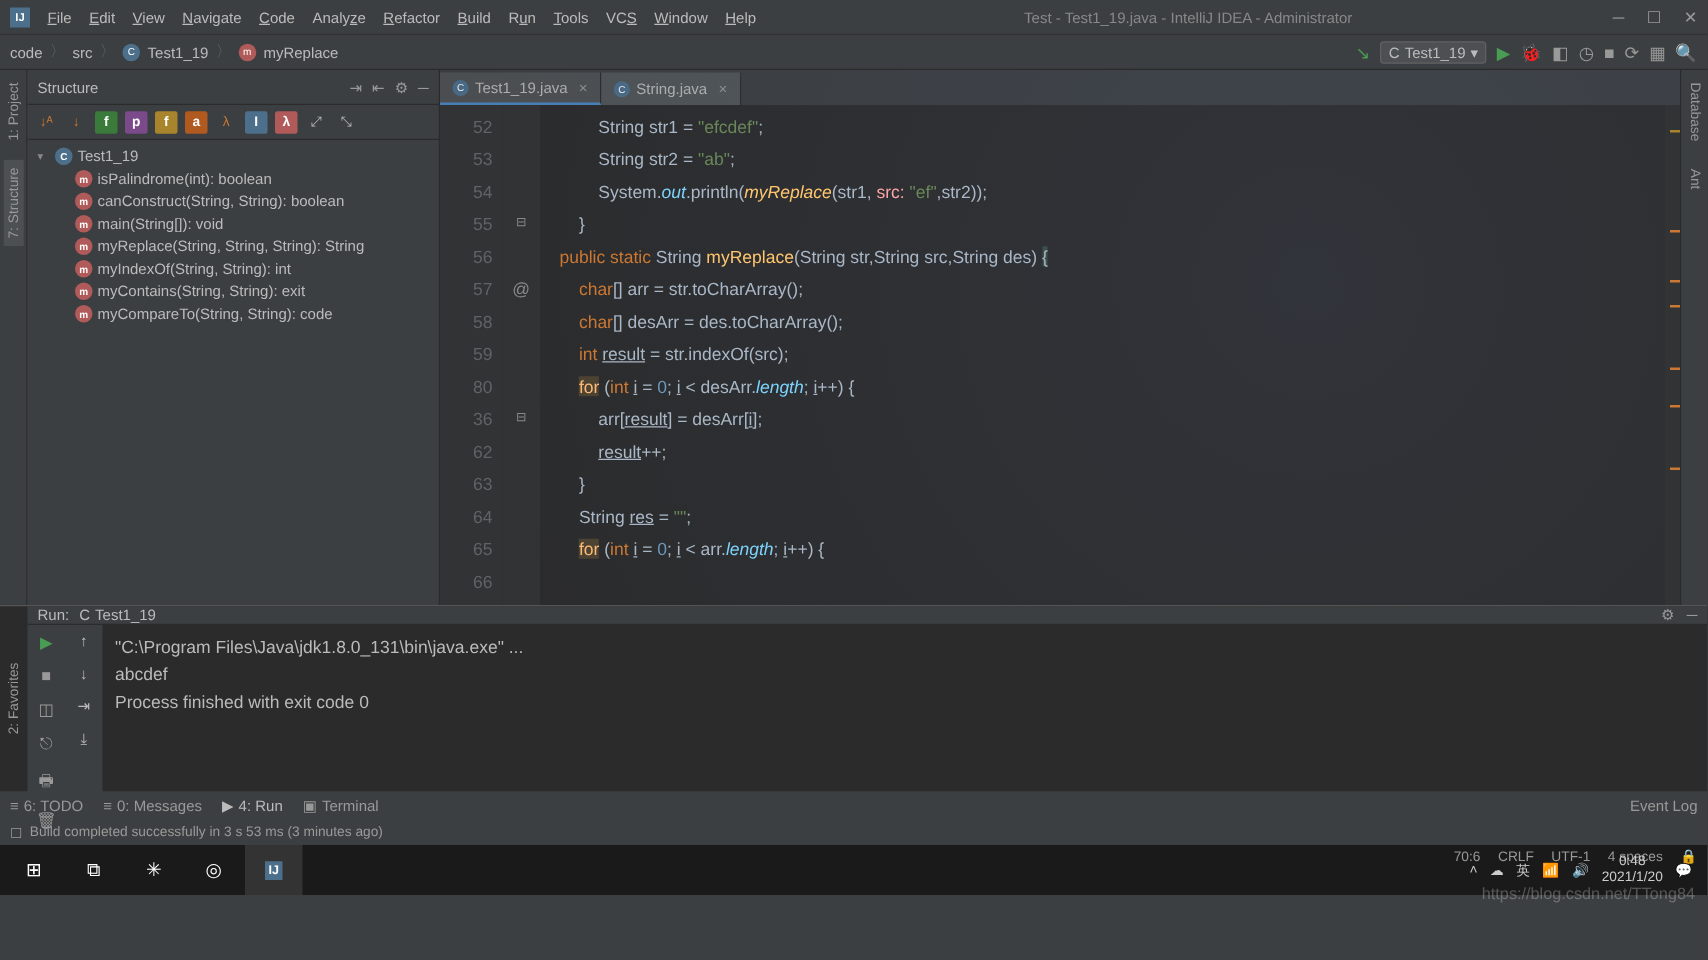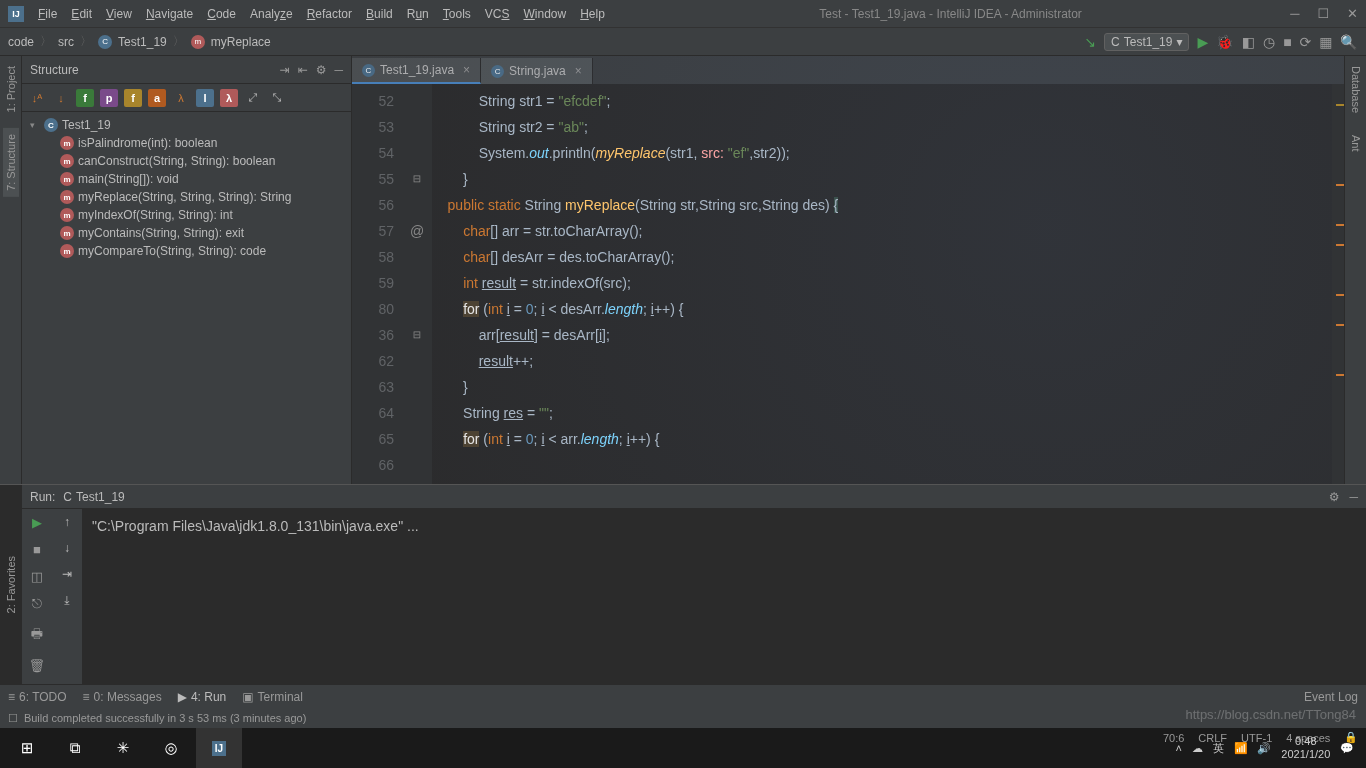--- a/index.html
+++ b/index.html
@@ -54,32 +54,32 @@
 .tab-item { height:26px; padding:0 10px; display:flex; align-items:center; gap:5px; background:#515658; border-right:1px solid #2b2b2b; cursor:pointer; font-size:12px; }
 .tab-item.active { background:#4e5254; border-bottom:2px solid #4a88c7; }
 .tab-item .fi { width:13px; height:13px; border-radius:50%; background:#4c708c; display:flex; align-items:center; justify-content:center; font-size:8px; color:#fff; }
 .tab-item .close { color:#999; font-size:12px; margin-left:4px; }
 .code { flex:1; display:flex; font-family:"Consolas","Courier New",monospace; font-size:14px; overflow:hidden; position:relative; }
 .gutter { width:50px; background:#313335; color:#606366; text-align:right; padding:4px 8px 4px 4px; line-height:26px; }
 .gutter2 { width:30px; background:#313335; padding:4px 4px; line-height:26px; color:#888; text-align:center; }
 .gutter2 .gi { font-size:10px; }
 .codelines { flex:1; padding:4px 0; line-height:26px; white-space:pre; color:#a9b7c6; }
 .kw { color:#cc7832; }
-.kw-hl { color:#e5e5e5; background:#4d4333; }
+.kw-hl { color:#fdba74; background:#4d4333; }
 .str { color:#6a8759; }
 .fn { color:#ffc66d; }
 .fn-i { color:#ffc66d; font-style:italic; }
 .num { color:#6897bb; }
 .var-u { text-decoration:underline; text-decoration-color:#a9b7c6; }
 .par { color:#fca5a5; }
 .fld { color:#7dd3fc; font-style:italic; }
 .brace-hl { background:#3b514d; }
 .errstrip { width:12px; background:#313335; position:relative; }
 .errstrip .mark { position:absolute; right:0; width:8px; height:2px; background:#cc7832; }
-.run { height:200px; background:#2b2b2b; border-top:1px solid #555; display:flex; }
+.run { height:148px; background:#2b2b2b; border-top:1px solid #555; display:flex; }
 .run-body { flex:1; display:flex; flex-direction:column; }
 .run-hdr { height:24px; background:#3c3f41; display:flex; align-items:center; padding:0 8px; border-bottom:1px solid #2b2b2b; }
 .run-hdr .spacer { flex:1; }
 .run-hdr .ic { color:#999; margin-left:10px; cursor:pointer; }
 .run-content { flex:1; display:flex; }
 .run-tools { width:30px; background:#3c3f41; display:flex; flex-direction:column; align-items:center; padding:6px 0; gap:12px; }
 .run-tools .rt { font-size:13px; cursor:pointer; color:#999; }
 .run-tools .rt.play { color:#499c54; }
 .run-tools2 { width:30px; background:#3c3f41; display:flex; flex-direction:column; align-items:center; padding:6px 0; gap:12px; }
 .run-out { flex:1; padding:6px 10px; font-family:"Consolas",monospace; font-size:14px; color:#bbbbbb; line-height:22px; white-space:pre; }
@@ -316,21 +316,21 @@
         <span class="rt">⎋</span>
         <span class="rt">🖶</span>
         <span class="rt">🗑</span>
       </div>
       <div class="run-tools2">
         <span class="rt">↑</span>
         <span class="rt">↓</span>
         <span class="rt">⇥</span>
         <span class="rt">⤓</span>
       </div>
-      <div class="run-out"><div>"C:\Program Files\Java\jdk1.8.0_131\bin\java.exe" ...</div><div></div></div>
+      <div class="run-out"><div>"C:\Program Files\Java\jdk1.8.0_131\bin\java.exe" ...</div><div>abcdef</div><div></div><div>Process finished with exit code 0</div></div>
     </div>
   </div>
 </div>
 
 <div class="bottombar">
   <span class="bt">≡ <span>6: TODO</span></span>
   <span class="bt">≡ <span>0: Messages</span></span>
   <span class="bt active">▶ <span>4: Run</span></span>
   <span class="bt">▣ <span>Terminal</span></span>
   <div class="spacer"></div>

